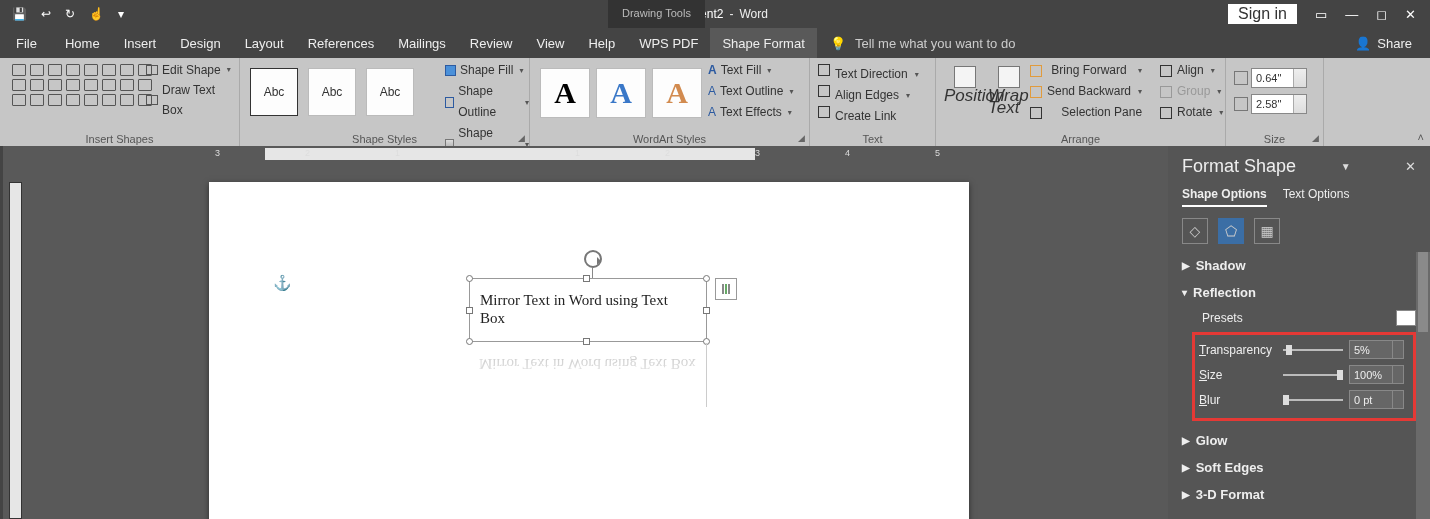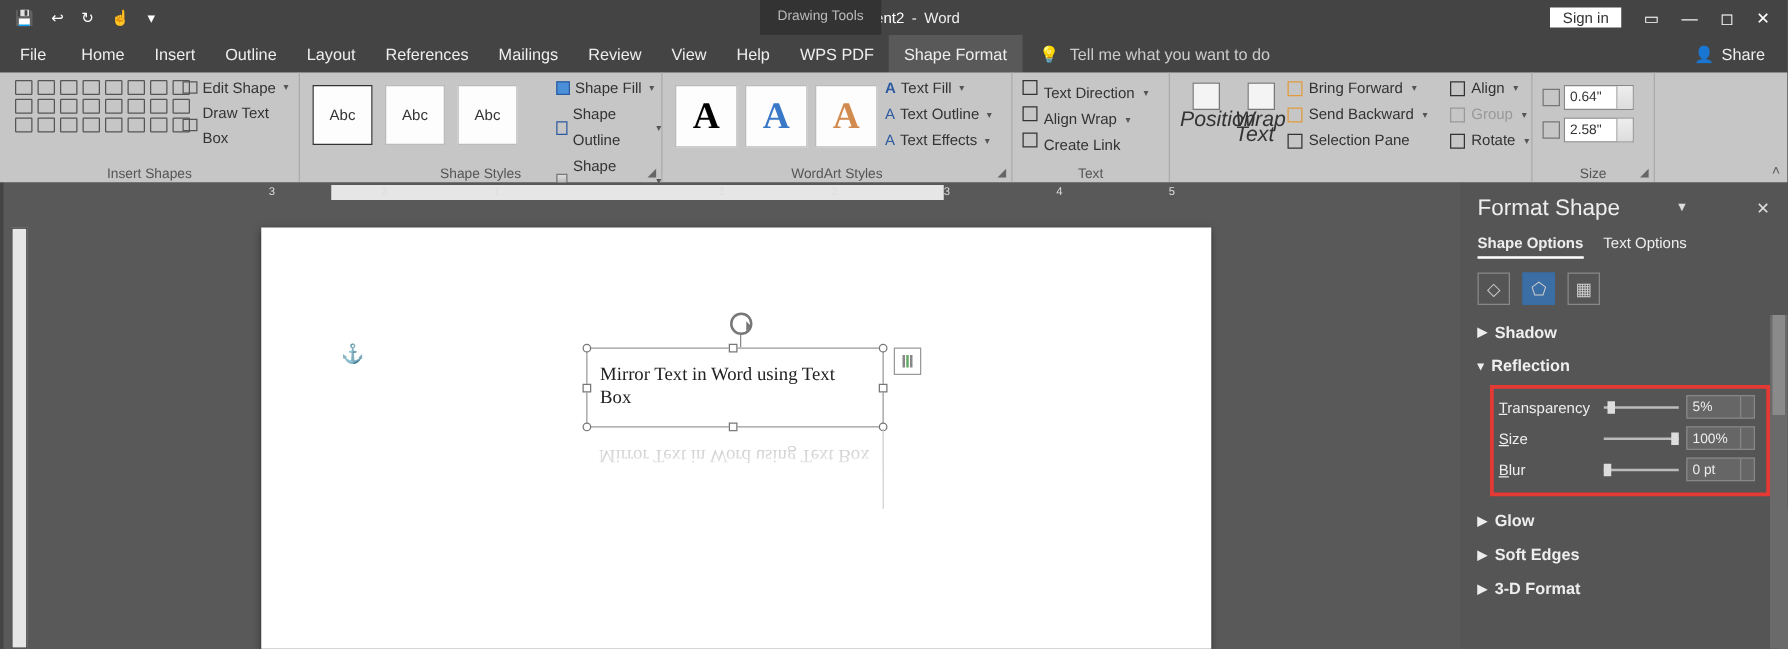--- a/index.html
+++ b/index.html
@@ -5,21 +5,21 @@
 * { margin: 0; padding: 0; box-sizing: border-box; font-family: "Segoe UI", Arial, sans-serif; }
 body { background: #595959; width: 1430px; height: 519px; overflow: hidden; color: #eee; }
 
 
 .titlebar { height: 28px; background: #444; display: flex; align-items: center; font-size: 12px; position: relative; }
 .qat { display: flex; gap: 14px; padding-left: 12px; align-items: center; color: #fff; }
 .qat span { cursor: pointer; }
 .title-center { position: absolute; left: 50%; transform: translateX(-50%); display: flex; gap: 6px; }
 .title-center .docname { color: #fff; }
 .title-right { margin-left: auto; display: flex; align-items: center; gap: 18px; padding-right: 14px; }
-.signin { background: #fff; color: #333; padding: 1px 10px; font-size: 12px; border: none; }
+.signin { background: #fff; color: #333; padding: 1px 10px; font-size: 16px; border: none; }
 .win-btn { color: #fff; font-size: 13px; }
 .drawing-tools-tag { position:absolute; left:608px; top:0; height:28px; background:#333; color:#bbb; font-size:11px; padding:7px 14px 0 14px; }
 
 
 .tabs { height: 30px; background: #444; display: flex; align-items: stretch; font-size: 13px; color: #eee; }
 .tab { padding: 0 12px; display: flex; align-items: center; cursor: pointer; }
 .tab.file { padding: 0 16px; }
 .tab.active { background: #595959; }
 .tell-me { display: flex; align-items: center; gap: 8px; padding-left: 14px; color: #ccc; font-size: 13px; }
 .share { margin-left: auto; display: flex; align-items: center; gap: 6px; padding-right: 18px; font-size: 13px; }
@@ -64,21 +64,21 @@
 .g-text { width: 126px; font-size: 12px; }
 .g-text .col { padding-top: 2px; line-height: 21px; }
 .g-text .col div { display: flex; align-items: flex-start; gap: 5px; }
 
 
 .g-arrange { width: 290px; font-size: 12px; }
 .arr-bigbtns { display: flex; gap: 2px; padding-top: 4px; }
 .arr-bigbtn { width: 42px; text-align: left; font-size: 17px; line-height: 12px; font-style: italic; }
 .arr-bigbtn .bicon { width: 22px; height: 22px; margin: 0 auto 2px; border: 1px solid #777; background: #f4f4f4; }
 .arr-cmds { position: absolute; left: 94px; top: 2px; font-size: 12px; line-height: 21px; }
-.arr-cmds div { display: flex; align-items: center; gap: 5px; }
+.arr-cmds div { display: flex; align-items: center; gap: 5px; justify-content: space-between; }
 .arr-cmds2 { position: absolute; left: 224px; top: 2px; font-size: 12px; line-height: 21px; }
 .arr-cmds2 div { display: flex; align-items: center; gap: 5px; }
 .grp-disabled { color: #999; }
 
 
 .g-size { width: 98px; font-size: 12px; }
 .size-ctrl { display: flex; align-items: center; gap: 3px; margin-top: 6px; }
 .size-input { width: 56px; height: 20px; background: #fff; border: 1px solid #888; display: flex; align-items: center; padding: 0 4px; font-size: 11px; position: relative; }
 .size-input::after { content:""; position:absolute; right:0; top:0; bottom:0; width:12px; border-left:1px solid #aaa; background:linear-gradient(#eee,#ddd);}
 .size-ico { width: 14px; height: 14px; border: 1px solid #777; }
@@ -166,21 +166,21 @@
     <span class="win-btn">—</span>
     <span class="win-btn">◻</span>
     <span class="win-btn">✕</span>
   </div>
 </div>
 
 <div class="tabs">
   <div class="tab file">File</div>
   <div class="tab">Home</div>
   <div class="tab">Insert</div>
-  <div class="tab">Outline</div>
+  <div class="tab">Design</div>
   <div class="tab">Layout</div>
   <div class="tab">References</div>
   <div class="tab">Mailings</div>
   <div class="tab">Review</div>
   <div class="tab">View</div>
   <div class="tab">Help</div>
   <div class="tab">WPS PDF</div>
   <div class="tab active">Shape Format</div>
   <div class="tell-me">
     <span>💡</span>
@@ -291,21 +291,21 @@
 
   <div class="group g-text">
     <div class="col">
       <div>
           <span class="mini-ico"></span>
           <span>Text Direction</span>
           <span class="dd-caret">▾</span>
         </div>
       <div>
           <span class="mini-ico"></span>
-          <span>Align Wrap</span>
+          <span>Align Edges</span>
           <span class="dd-caret">▾</span>
         </div>
       <div>
           <span class="mini-ico"></span>
           <span>Create Link</span>
         </div>
     </div>
     <div class="group-label">Text</div>
   </div>
 
@@ -340,20 +340,21 @@
           <span class="mini-ico"></span>
           <span>Group</span>
           <span class="dd-caret">▾</span>
         </div>
       <div>
           <span class="mini-ico"></span>
           <span>Rotate</span>
           <span class="dd-caret">▾</span>
         </div>
     </div>
+    <div class="group-label">Arrange</div>
   </div>
 
   <div class="group g-size">
     <div class="size-ctrl">
       <span class="size-ico"></span>
       <div class="size-input">
           <span>0.64"</span>
         </div>
     </div>
     <div class="size-ctrl">
@@ -441,20 +442,25 @@
       <div class="sect">
           <span class="chev">▶</span>
           <span>Shadow</span>
         </div>
 
       <div class="sect">
           <span class="chev">▾</span>
           <span>Reflection</span>
         </div>
 
+      <div class="presets-row">
+        <span class="lab">Presets</span>
+        <div class="presets-sw"></div>
+        <div class="presets-dd">▼</div>
+      </div>
 
       <div class="highlight">
         <div class="prop-row">
           <span class="lab"><u>T</u><span>ransparency</span></span>
           <div class="slider">
               <div class="track"></div>
               <div class="knob" style="left:3px"></div>
             </div>
           <div class="valbox">
               <span>5%</span>

